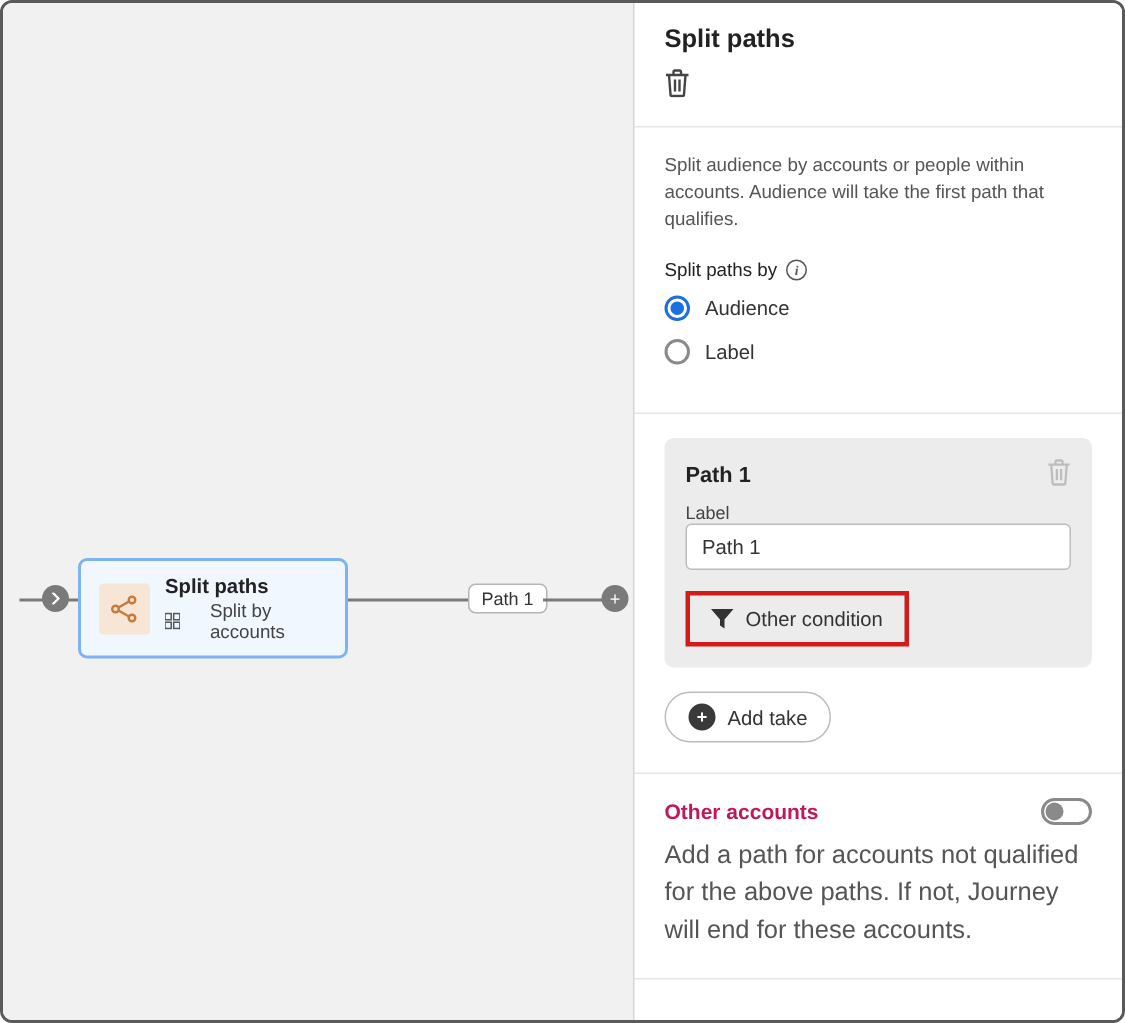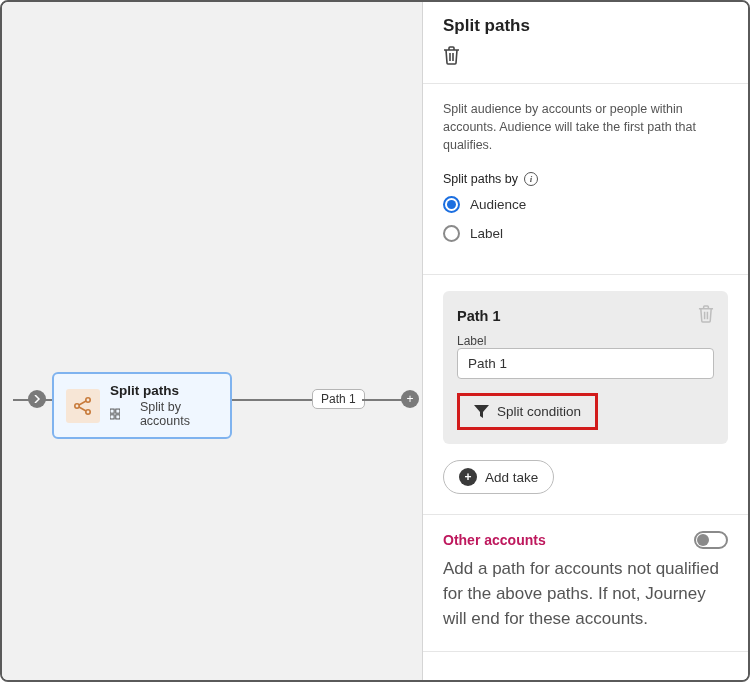--- a/index.html
+++ b/index.html
@@ -405,21 +405,21 @@
             </svg>
           </button>
         </div>
         <label class="small-label">Label</label>
         <input class="text-input" type="text" value="Path 1" style="">
         <div class="highlight-box">
           <button class="apply-cond">
             <svg width="15" height="15" viewBox="0 0 15 15">
               <path d="M0 1 h15 L9 8 v6 l-3 -2 V8 Z" fill="#333"></path>
             </svg>
-            <span>Split condition</span>
+            <span>Other condition</span>
           </button>
         </div>
       </div>
 
       <button class="add-path-btn">
         <span class="plus-ic">+</span>
         <span>Add take</span>
       </button>
     </div>
 

